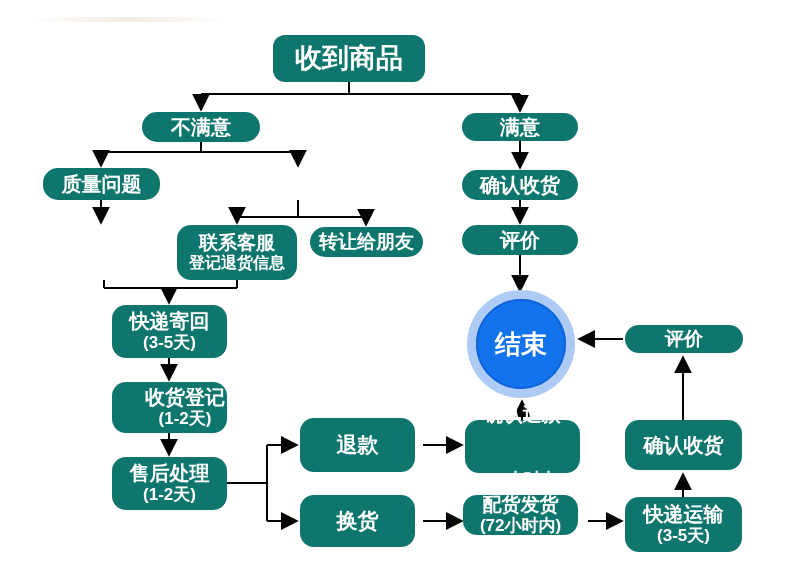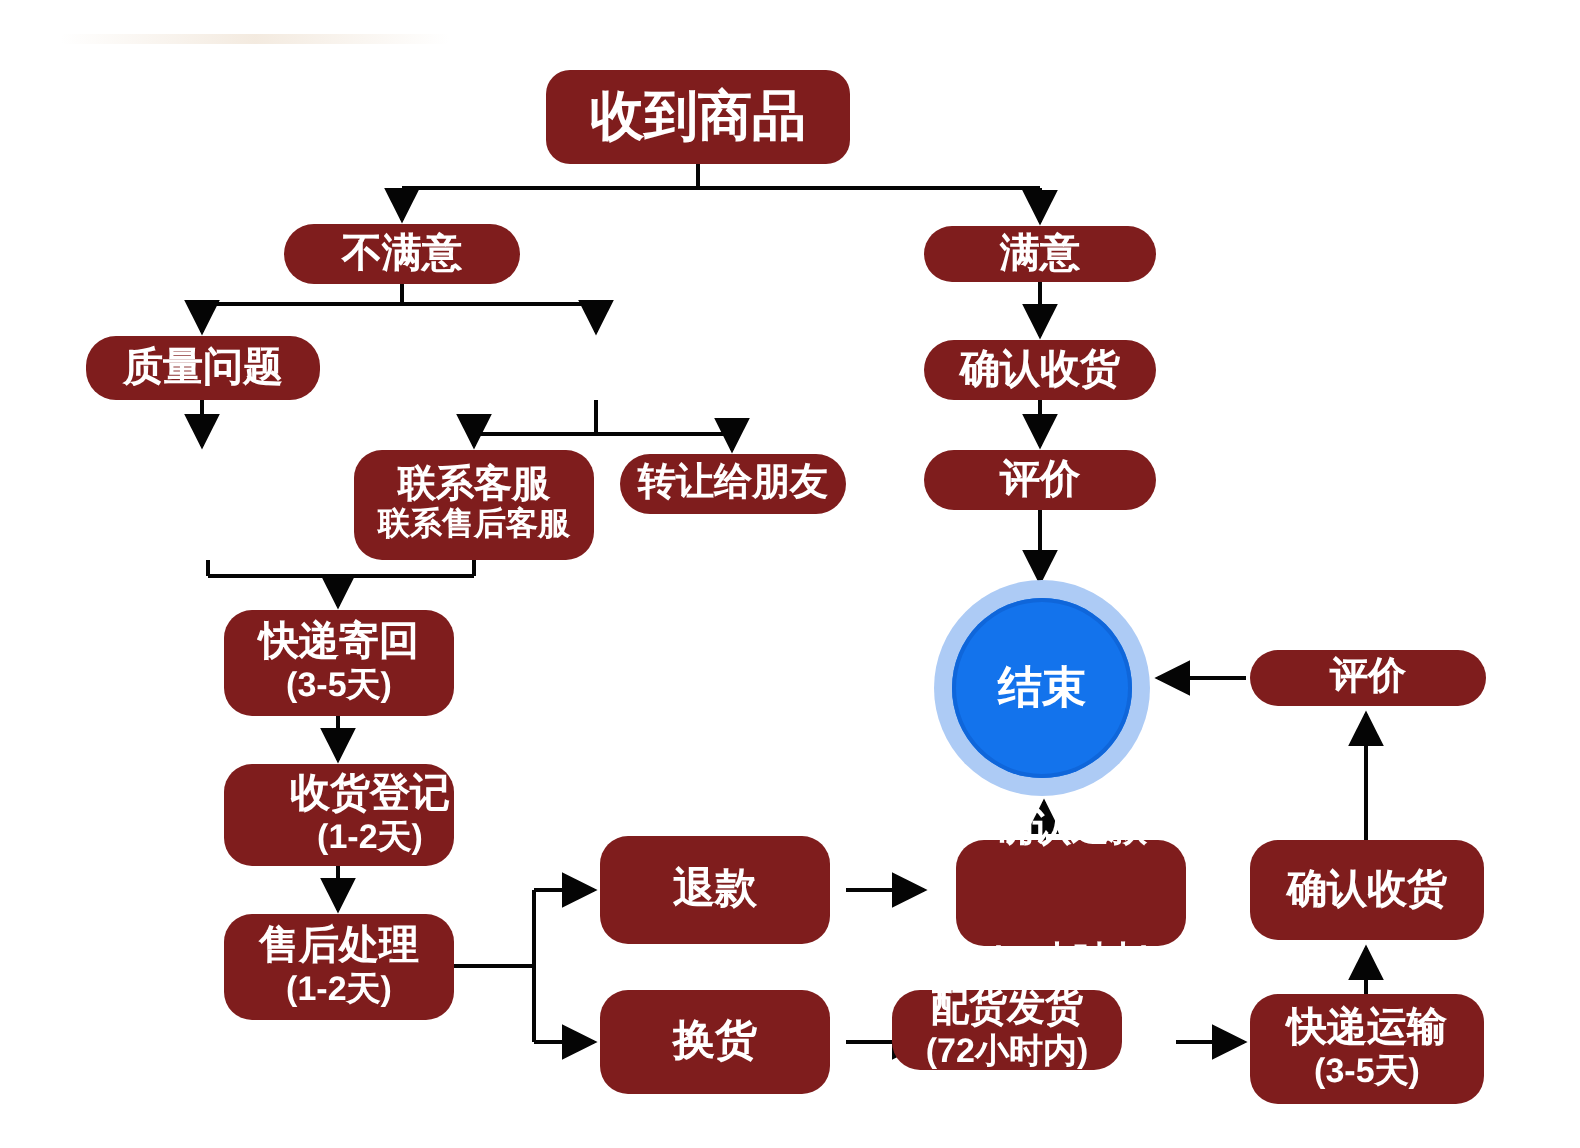--- a/index.html
+++ b/index.html
@@ -6,21 +6,21 @@
   #stage {
     position: relative;
     width: 790px;
     height: 574px;
     background: #ffffff;
     overflow: hidden;
     font-family: "Liberation Sans", sans-serif;
   }
   .node {
     position: absolute;
-    background: #7f1d1d;
+    background: #0f766e;
     color: #ffffff;
     display: flex;
     flex-direction: column;
     align-items: center;
     justify-content: center;
     text-align: center;
     font-weight: bold;
     line-height: 1.15;
     box-sizing: border-box;
     z-index: 2;
@@ -51,21 +51,21 @@
     position: absolute;
     left: 9px; top: 9px;
     width: 90px; height: 90px;
     border-radius: 50%;
     background: #1373ec;
     box-shadow: inset 0 0 0 2px #0f66da;
     display: flex;
     align-items: center;
     justify-content: center;
     color: #ffffff;
-    font-size: 22px;
+    font-size: 26px;
     font-weight: bold;
   }
   .watermark-streak {
     position: absolute;
     left: 30px; top: 17px;
     width: 195px; height: 5px;
     background: linear-gradient(90deg, rgba(244,236,226,0), rgba(242,232,220,0.9), rgba(244,236,226,0));
     border-radius: 3px;
     z-index: 0;
   }
@@ -145,21 +145,21 @@
   </div>
 
   <div class="node pill fs20" style="left:43px; top:168px; width:117px; height:32px;">
     <span>质量问题</span>
   </div>
 
 
 
   <div class="node r14 fs19" style="left:177px; top:225px; width:120px; height:55px;">
     <span>联系客服</span>
-    <span class="sub">联系售后客服</span>
+    <span class="sub">登记退货信息</span>
   </div>
 
   <div class="node pill fs19" style="left:310px; top:227px; width:113px; height:30px;">
     <span>转让给朋友</span>
   </div>
 
   <div class="node pill fs20" style="left:462px; top:170px; width:116px; height:30px;">
     <span>确认收货</span>
   </div>
 
@@ -189,26 +189,26 @@
   </div>
 
   <div class="node r14 fs21" style="left:300px; top:495px; width:115px; height:52px;">
     <span>换货</span>
   </div>
 
   <div class="node r14 fs21" style="left:300px; top:418px; width:115px; height:54px;">
     <span>退款</span>
   </div>
 
-  <div class="node r14 fs19" style="left:478px; top:420px; width:115px; height:53px;gap:44px;">
+  <div class="node r14 fs19" style="left:465px; top:420px; width:115px; height:53px;gap:44px;">
     <span>确认退款</span>
     <span class="sub18">(48小时内)</span>
   </div>
 
-  <div class="node r14 fs19" style="left:446px; top:495px; width:115px; height:40px;">
+  <div class="node r14 fs19" style="left:463px; top:495px; width:115px; height:40px;">
     <span>配货发货</span>
     <span class="sub18">(72小时内)</span>
   </div>
 
   <div class="node pill fs19" style="left:625px; top:325px; width:118px; height:28px;">
     <span>评价</span>
   </div>
 
   <div class="node r14 fs20" style="left:625px; top:420px; width:117px; height:50px;">
     <span>确认收货</span>

